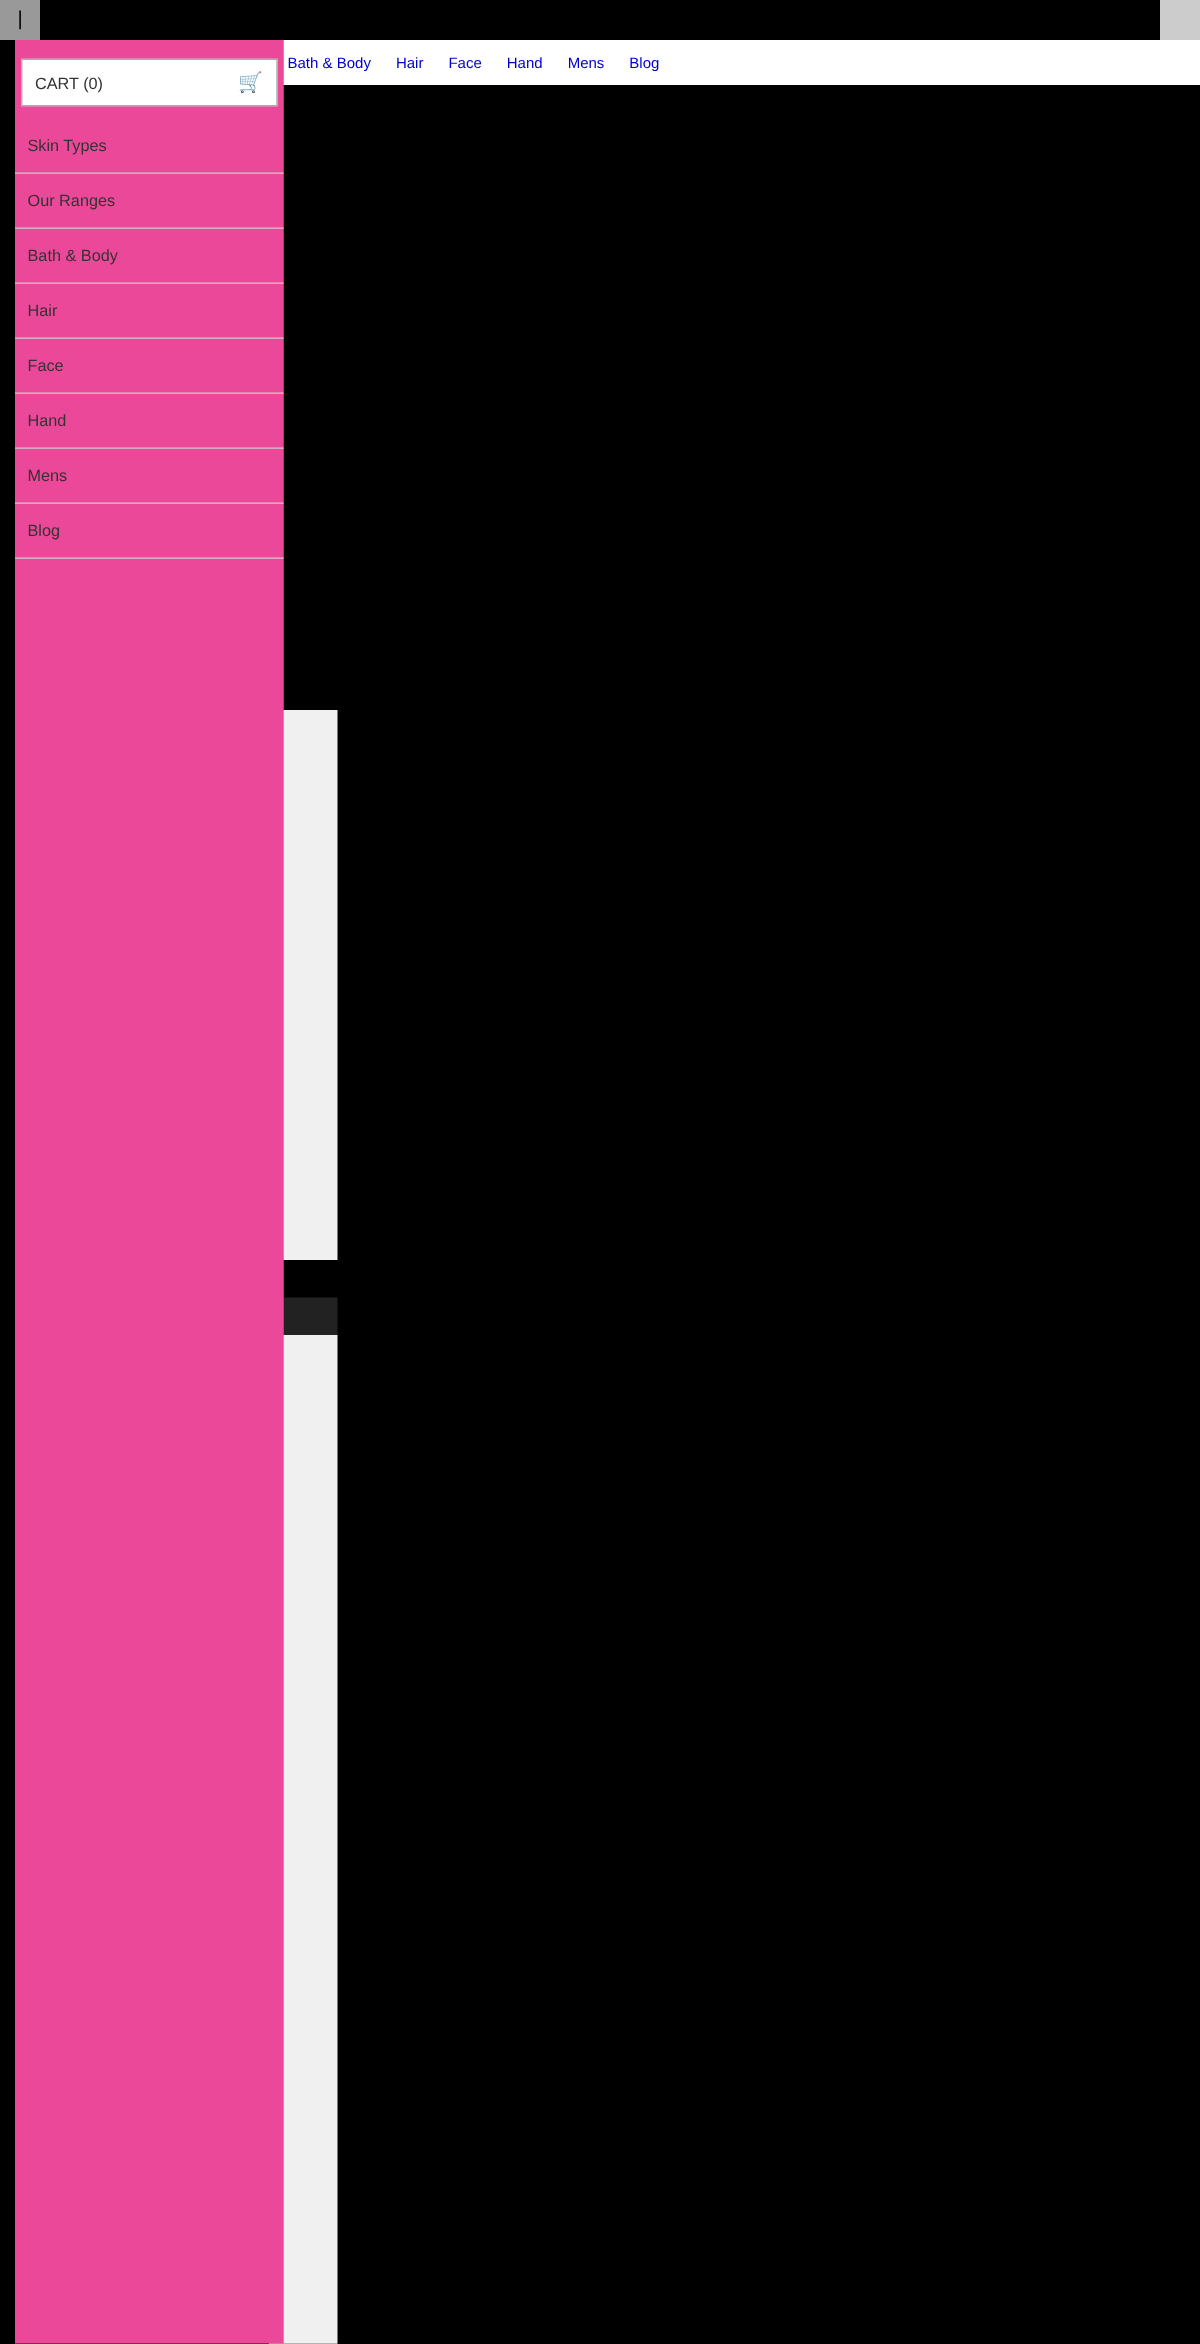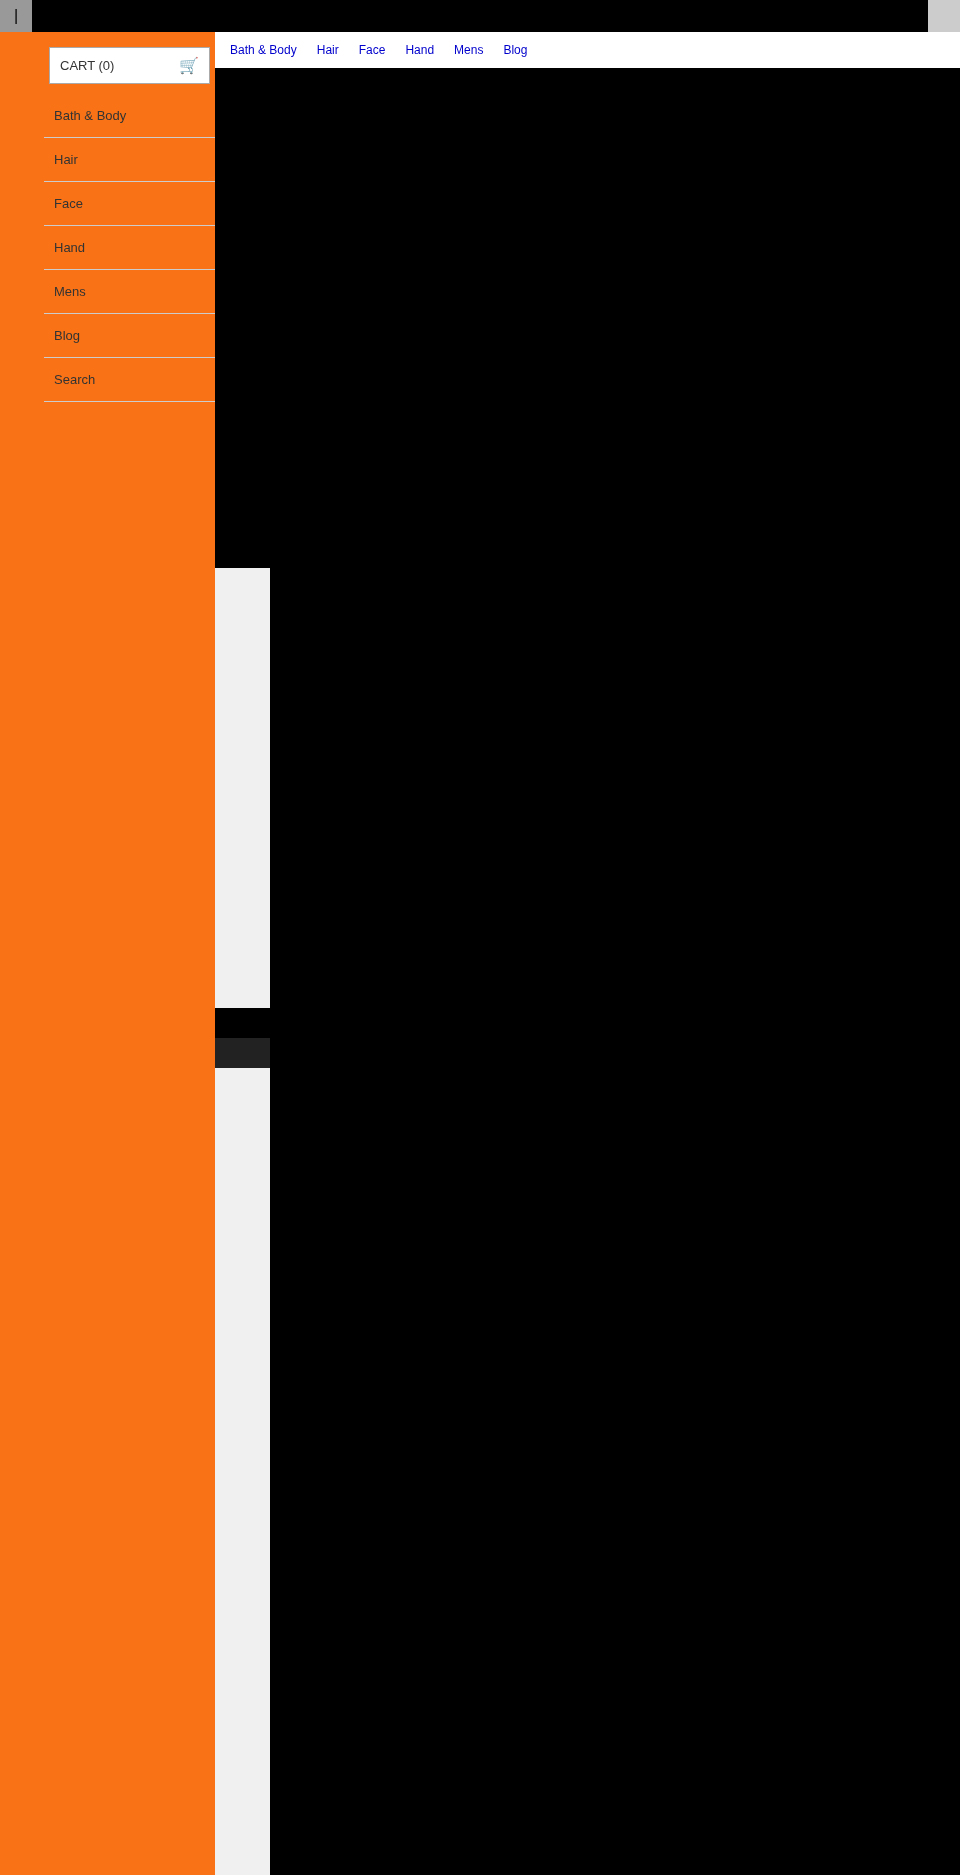--- a/index.html
+++ b/index.html
@@ -46,26 +46,25 @@
       background: #ccc;
       display: flex;
       align-items: center;
       justify-content: center;
     }
 
     
     .sidebar {
       position: absolute;
       top: 0;
-      left: 0;
+      left: 12px;
       width: 215px;
       min-height: 1875px;
-      background: #f97316;
+      background: #ec4899;
       z-index: 5;
-      padding-left: 44px;
     }
 
     
     .cart-button {
       display: flex;
       align-items: center;
       justify-content: space-between;
       border: 1px solid #aaa;
       margin: 47px 5px 0 5px;
       padding: 8px 10px;
@@ -196,21 +195,27 @@
 
 <div class="sidebar">
 
   <div class="cart-button">
     <span>CART (0)</span>
     <span class="cart-icon">🛒</span>
   </div>
 
   <div class="sidebar-nav">
 
-
+    <div class="nav-item">
+      <span>Skin Types</span>
+    </div>
+
+    <div class="nav-item">
+      <span>Our Ranges</span>
+    </div>
 
     <div class="nav-item">
       <span>Bath &amp; Body</span>
     </div>
 
     <div class="nav-item">
       <span>Hair</span>
     </div>
 
     <div class="nav-item">
@@ -222,23 +227,20 @@
     </div>
 
     <div class="nav-item">
       <span>Mens</span>
     </div>
 
     <div class="nav-item">
       <span>Blog</span>
     </div>
 
-    <div class="nav-item">
-      <span>Search</span>
-    </div>
 
   </div>
 
 
 </div>
 
 <div class="main-header">
   <a class="main-nav-link">Bath &amp; Body</a>
   <a class="main-nav-link">Hair</a>
   <a class="main-nav-link">Face</a>

